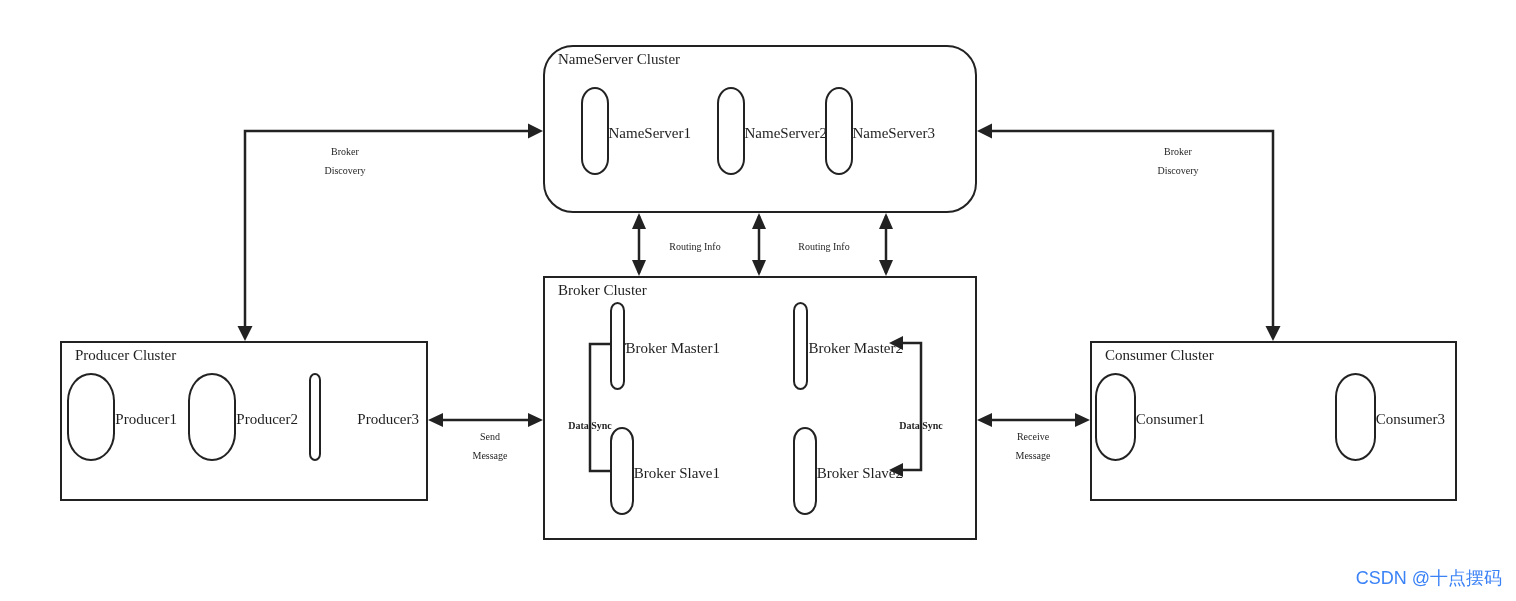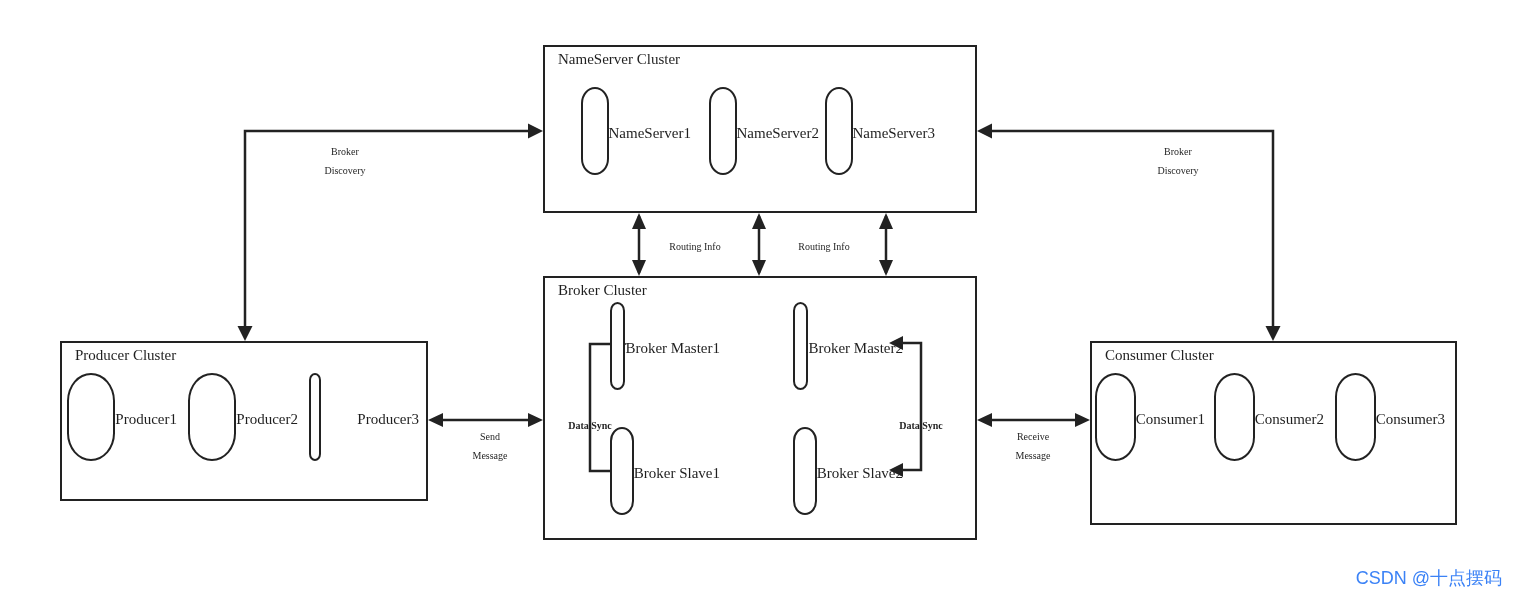--- a/index.html
+++ b/index.html
@@ -63,27 +63,27 @@
       <polygon points="1090,420 1075,413 1075,427"></polygon>
 
       <polygon points="627,344 613,337 613,351"></polygon>
       <polygon points="627,471 613,464 613,478"></polygon>
 
       <polygon points="889,343 903,336 903,350"></polygon>
       <polygon points="889,470 903,463 903,477"></polygon>
     </g>
   </svg>
 
-  <div class="cluster" style="left:543px;top:45px;width:434px;height:168px;">
+  <div class="cluster" style="left:543px;top:45px;width:434px;height:168px;border-radius:30px;">
     <div class="cluster-title">NameServer Cluster</div>
     <div class="node" style="left:36px;top:40px;">
       <div class="squircle"></div>
       <div class="node-label">NameServer1</div>
     </div>
-    <div class="node" style="left:164px;top:40px;">
+    <div class="node" style="left:172px;top:40px;">
       <div class="squircle"></div>
       <div class="node-label">NameServer2</div>
     </div>
     <div class="node" style="left:280px;top:40px;">
       <div class="squircle"></div>
       <div class="node-label">NameServer3</div>
     </div>
   </div>
 
   <div class="cluster" style="left:543px;top:276px;width:434px;height:264px;">
@@ -115,29 +115,25 @@
     <div class="node" style="left:126px;top:30px;">
       <div class="squircle"></div>
       <div class="node-label">Producer2</div>
     </div>
     <div class="node" style="left:247px;top:30px;gap:36px;">
       <div class="squircle"></div>
       <div class="node-label">Producer3</div>
     </div>
   </div>
 
-  <div class="cluster" style="left:1090px;top:341px;width:367px;height:184px;">
+  <div class="cluster" style="left:1090px;top:341px;width:367px;height:160px;">
     <div class="cluster-title">Consumer Cluster</div>
     <div class="node" style="left:3px;top:30px;">
       <div class="squircle"></div>
       <div class="node-label">Consumer1</div>
-    </div>
-    <div class="node" style="left:122px;top:30px;">
-      <div class="squircle"></div>
-      <div class="node-label">Consumer2</div>
     </div>
     <div class="node" style="left:243px;top:30px;">
       <div class="squircle"></div>
       <div class="node-label">Consumer3</div>
     </div>
   </div>
 
   <div class="edge-label" style="left:280px;top:142px;">
     <div>Broker</div>
     <div>Discovery</div>

